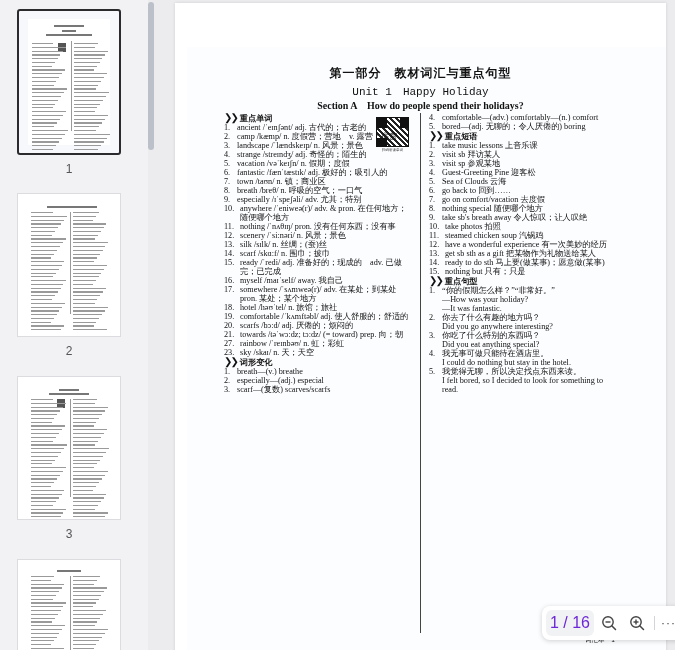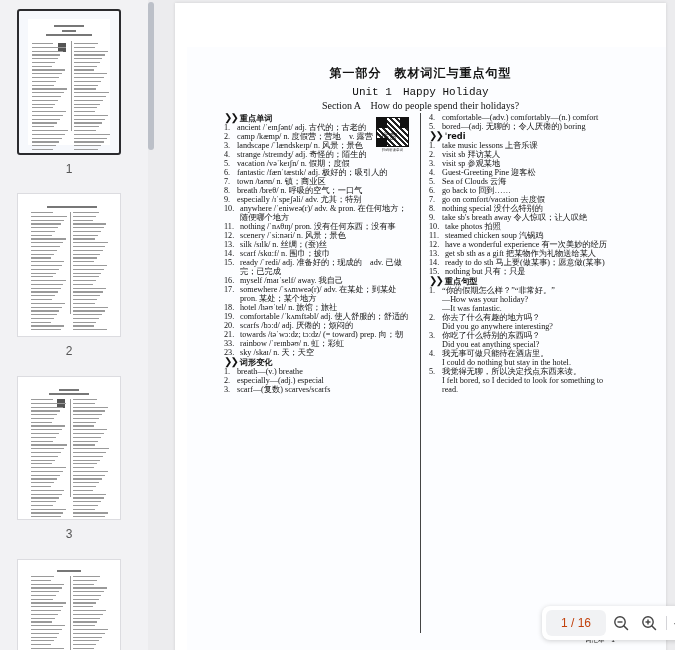--- a/index.html
+++ b/index.html
@@ -24,21 +24,21 @@
     .sidebar-scroll { position: absolute; left: 148px; top: 0; width: 8px; height: 650px; background: #ececee; }
     .sidebar-scroll-thumb { position: absolute; left: 0; top: 2px; width: 6px; height: 148px; background: #bcc0c8; border-radius: 3px; }
 
     
     .viewer { position: absolute; left: 156px; top: 0; width: 519px; height: 650px; background: #ececee; overflow: hidden; }
     .page { position: absolute; left: 19px; top: 3px; width: 491px; height: 660px; background: #fff; box-shadow: 0 0 3px rgba(0,0,0,0.12); }
     .page-body { position: absolute; left: 12px; top: 44px; right: 0; bottom: 0; background: #fcfdff; }
 
     .title-main { position: absolute; left: 0; right: 0; top: 62px; text-align: center; font-family: "DejaVu Sans", sans-serif; font-size: 12px; font-weight: bold; color: #111; letter-spacing: 1px; }
     .title-unit { position: absolute; left: 0; right: 0; top: 81px; text-align: center; font-family: Liberation Mono, monospace; font-size: 11px; color: #111; }
-    .title-section { position: absolute; left: 0; right: 0; top: 96px; text-align: center; font-size: 10px; font-weight: normal; color: #111; }
+    .title-section { position: absolute; left: 0; right: 0; top: 96px; text-align: center; font-size: 10px; font-weight: bold; color: #111; }
 
     .col { position: absolute; top: 110px; font-size: 8.2px; color: #111; line-height: 9px; }
     .col.left { left: 49px; width: 190px; }
     .col.right { left: 254px; width: 200px; }
     .divider { position: absolute; left: 245px; top: 110px; width: 1px; height: 520px; background: #444; }
 
     .sec-head { font-family: "DejaVu Sans", sans-serif; font-size: 8.2px; font-weight: bold; white-space: nowrap; }
     .sec-head .chev { font-size: 10px; margin-right: 3px; letter-spacing: -2px; }
     .item { display: flex; white-space: nowrap; }
     .item .num { width: 13px; flex: none; }
@@ -52,21 +52,21 @@
         linear-gradient(#111,#111) 23px 0/10px 10px no-repeat,
         linear-gradient(#111,#111) 0 20px/10px 10px no-repeat,
         repeating-linear-gradient(45deg,#222 0 2px,#fff 2px 4px);
       border: 1px solid #111; }
     .qr-cap { font-size: 3.5px; text-align: center; color: #333; margin-top: 1px; }
 
     .footer-note { position: absolute; left: 410px; top: 633px; font-family: "DejaVu Sans", sans-serif; font-size: 6.5px; color: #222; }
 
     
     .toolbar { position: absolute; left: 542px; top: 606px; width: 150px; height: 34px; background: #fff; border-radius: 8px; box-shadow: 0 1px 5px rgba(0,0,0,0.18); display: flex; align-items: center; padding-left: 4px; font-family: "Liberation Sans", sans-serif; }
-    .page-indicator { background: #f1f2f4; border-radius: 6px; height: 26px; width: 60px; display: flex; align-items: center; justify-content: center; font-size: 12px; color: #c2410c; }
+    .page-indicator { background: #f1f2f4; border-radius: 6px; height: 26px; width: 48px; display: flex; align-items: center; justify-content: center; font-size: 16px; color: #6d28d9; }
     .tb-btn { width: 26px; height: 26px; display: flex; align-items: center; justify-content: center; margin-left: 2px; color: #444; }
     .tb-sep { width: 1px; height: 14px; background: #d4d4d8; margin: 0 6px 0 4px; }
     .tb-more { font-size: 12px; color: #444; letter-spacing: 1px; }
   </style>
 </head>
 <body>
 
 <div class="app">
 
   <div class="sidebar">
@@ -455,21 +455,21 @@
             </div>
             <div class="item">
               <span class="num wide">20.</span>
               <span class="txt">scarfs /bɔːd/ adj. 厌倦的；烦闷的</span>
             </div>
             <div class="item">
               <span class="num wide">21.</span>
               <span class="txt">towards /təˈwɔːdz; tɔːdz/ (= toward) prep. 向；朝</span>
             </div>
             <div class="item">
-              <span class="num wide">33.</span>
+              <span class="num wide">27.</span>
               <span class="txt">rainbow /ˈreɪnbəʊ/ n. 虹；彩虹</span>
             </div>
             <div class="item">
               <span class="num wide">23.</span>
               <span class="txt">sky /skaɪ/ n. 天；天空</span>
             </div>
           </div>
         <div class="sec-head"><span class="chev">❯❯</span><span>词形变化</span></div>
         <div id="forms-list">
             <div class="item">
@@ -491,21 +491,21 @@
         <div id="forms-cont-list">
             <div class="item">
               <span class="num">4.</span>
               <span class="txt">comfortable—(adv.) comfortably—(n.) comfort</span>
             </div>
             <div class="item">
               <span class="num">5.</span>
               <span class="txt">bored—(adj. 无聊的；令人厌倦的) boring</span>
             </div>
           </div>
-        <div class="sec-head"><span class="chev">❯❯</span><span>ˈredi</span></div>
+        <div class="sec-head"><span class="chev">❯❯</span><span>重点短语</span></div>
         <div id="phrases-list">
             <div class="item">
               <span class="num">1.</span>
               <span class="txt">take music lessons 上音乐课</span>
             </div>
             <div class="item">
               <span class="num">2.</span>
               <span class="txt">visit sb 拜访某人</span>
             </div>
             <div class="item">
@@ -523,21 +523,21 @@
             <div class="item">
               <span class="num">6.</span>
               <span class="txt">go back to 回到……</span>
             </div>
             <div class="item">
               <span class="num">7.</span>
               <span class="txt">go on comfort/vacation 去度假</span>
             </div>
             <div class="item">
               <span class="num">8.</span>
-              <span class="txt">nothing special 没什么特别的</span>
+              <span class="txt">nothing special 随便哪个地方</span>
             </div>
             <div class="item">
               <span class="num">9.</span>
               <span class="txt">take sb's breath away 令人惊叹；让人叹绝</span>
             </div>
             <div class="item">
               <span class="num wide">10.</span>
               <span class="txt">take photos 拍照</span>
             </div>
             <div class="item">

